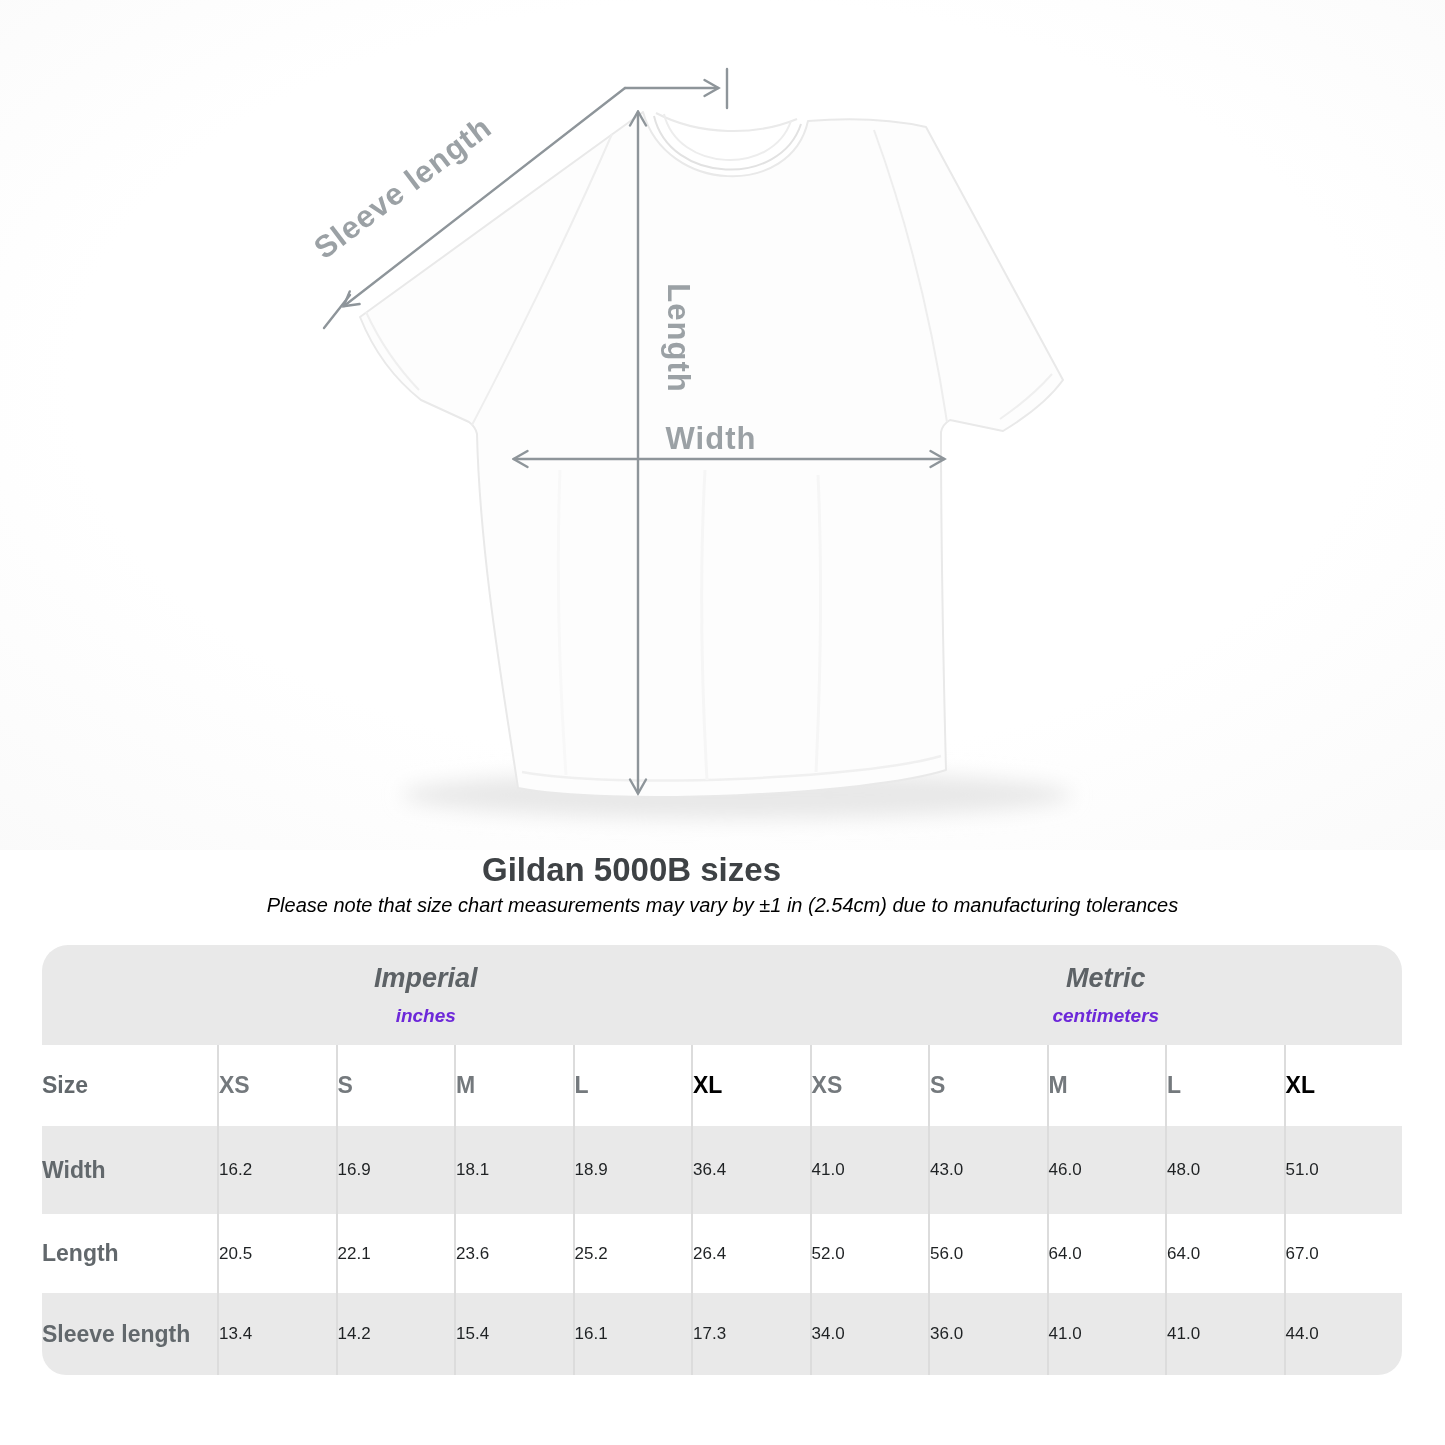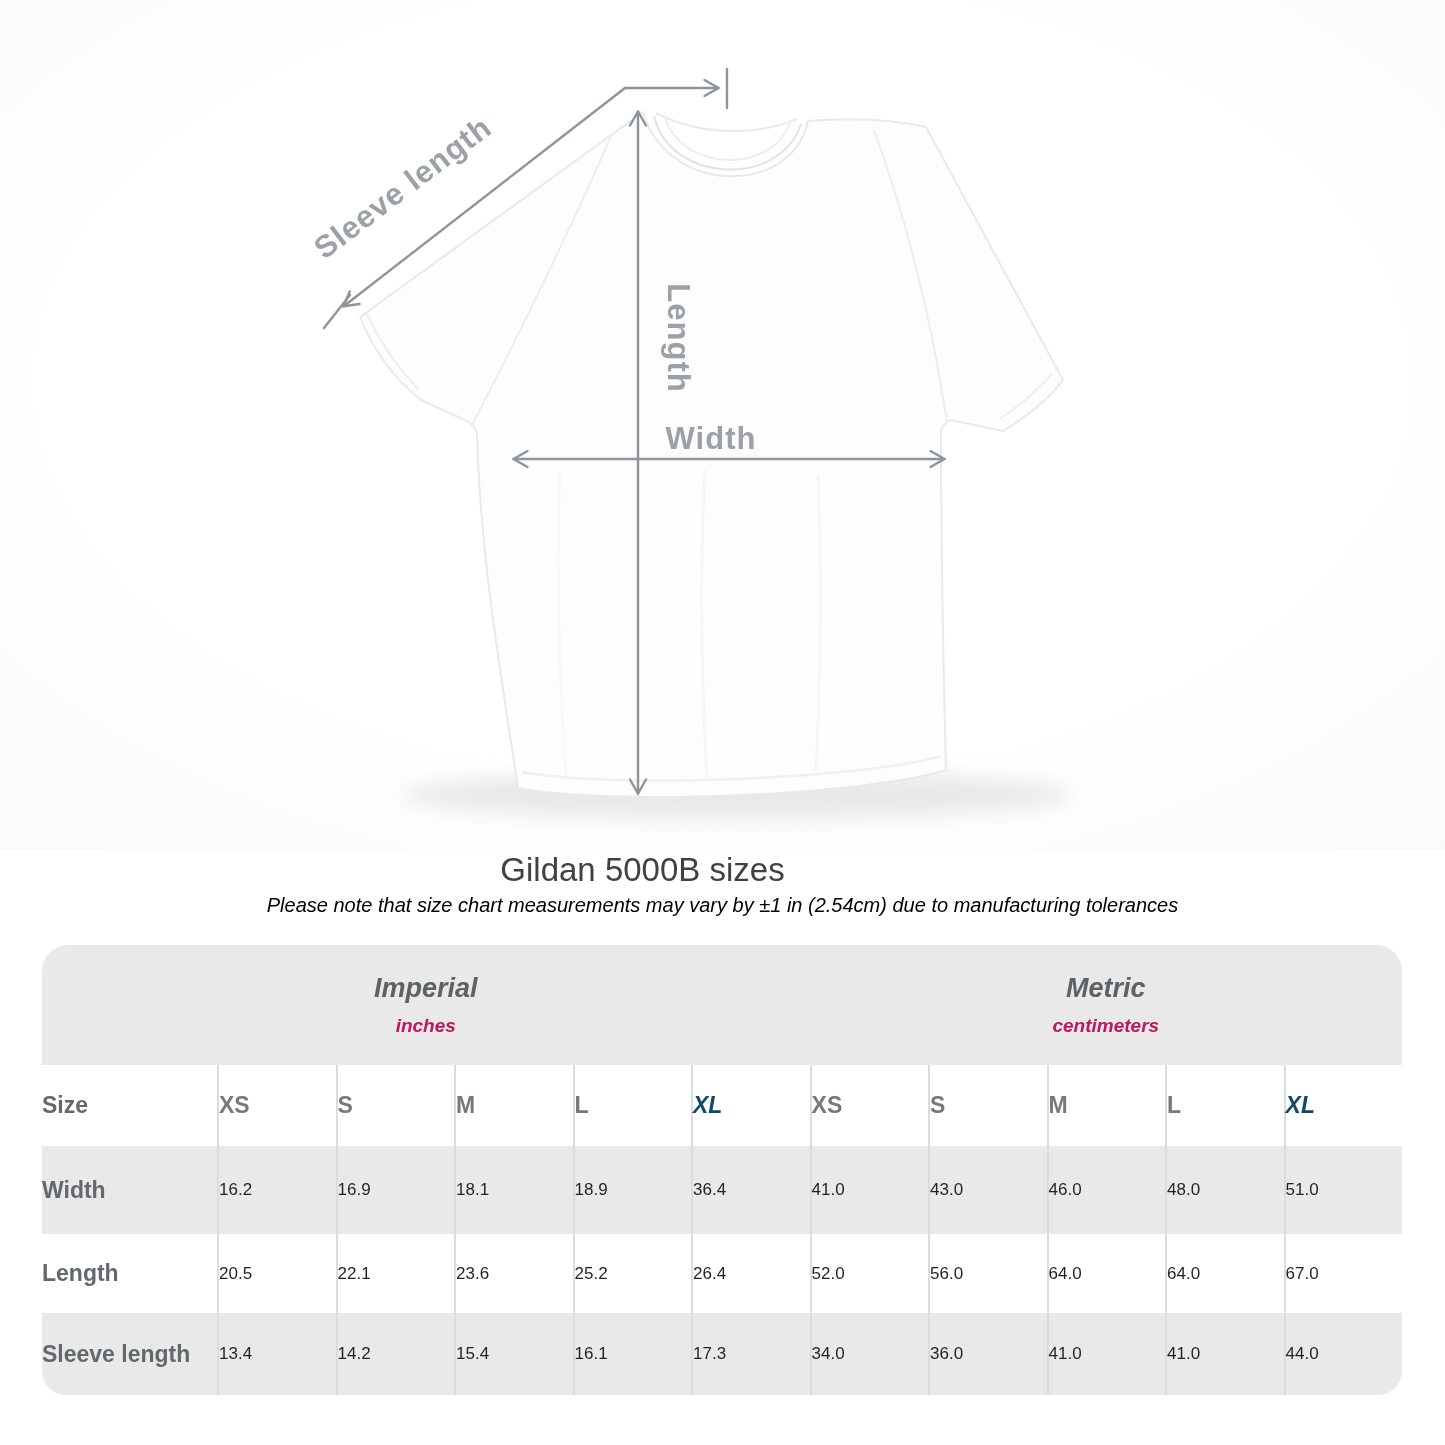--- a/index.html
+++ b/index.html
@@ -6,50 +6,50 @@
   .page {
     position:relative; width:1445px; height:1445px; background:#ffffff;
     font-family:"Liberation Sans", sans-serif; overflow:hidden;
   }
   .figure { position:absolute; left:0; top:0; }
   .fig-label {
     font-family:"Liberation Sans", sans-serif;
     font-size:31px; font-weight:bold; fill:#9ba1a5; letter-spacing:1px;
   }
   .page-title {
-    position:absolute; top:851px; left:12px; width:1261px; text-align:center;
-    font-size:33px; font-weight:normal; color:#3e4245;
+    position:absolute; top:851px; left:1px; width:1261px; text-align:center;
+    font-size:33px; font-weight:bold; color:#3e4245;
   }
   .page-subtitle {
     position:absolute; top:894px; left:0; width:1445px; text-align:center;
     font-size:20px; font-style:italic; color:#000000;
   }
   table.size-table {
     position:absolute; left:42px; top:945px; width:1360px;
     border-collapse:separate; border-spacing:0; table-layout:fixed;
   }
   col.c-label { width:175px; }
   col.c-data  { width:118.5px; }
-  .unit-row th { background:#e9e9e9; height:120px; vertical-align:middle; text-align:center; padding:0; }
+  .unit-row th { background:#e9e9e9; height:100px; vertical-align:middle; text-align:center; padding:0; }
   .unit-row th.first { border-top-left-radius:26px; }
   .unit-row th.last  { border-top-right-radius:26px; }
   .unit-name { font-size:27px; font-weight:bold; font-style:italic; color:#5d6266; }
-  .unit-sub  { font-size:19px; font-style:italic; color:#be185d; margin-top:11px; }
+  .unit-sub  { font-size:19px; font-style:italic; color:#6d28d9; margin-top:11px; }
   td { padding:0; text-align:left; vertical-align:middle; }
   tr.size-row td   { height:81px; background:#ffffff; }
   tr.r-width td    { height:88px; }
   tr.r-length td   { height:79px; background:#ffffff; }
   tr.r-sleeve td   { height:82px; }
   tr.grey td { background:#e9e9e9; }
   tr.size-row td + td, tr.data-row td + td { border-left:2px solid #dcdcdc; }
   tr.bottom td:first-child { border-bottom-left-radius:24px; }
   tr.bottom td:last-child  { border-bottom-right-radius:24px; }
   .row-label { font-size:23px; font-weight:bold; color:#62686c; }
   .size-head { font-size:23px; font-weight:bold; color:#74797d; }
-  .size-head.dark { color:#0c4a6e;font-style:italic; }
+  .size-head.dark { color:#000000; }
   .val { font-size:17px; color:#1f2224; }
 </style>
 </head>
 <body>
 
 <div class="page">
 
   <svg class="figure" width="1445" height="850" viewBox="0 0 1445 850">
     <defs>
       <marker id="arr" viewBox="-17 -10 19 20" refX="-0.5" refY="0" markerWidth="19" markerHeight="20" markerUnits="userSpaceOnUse" orient="auto-start-reverse">

